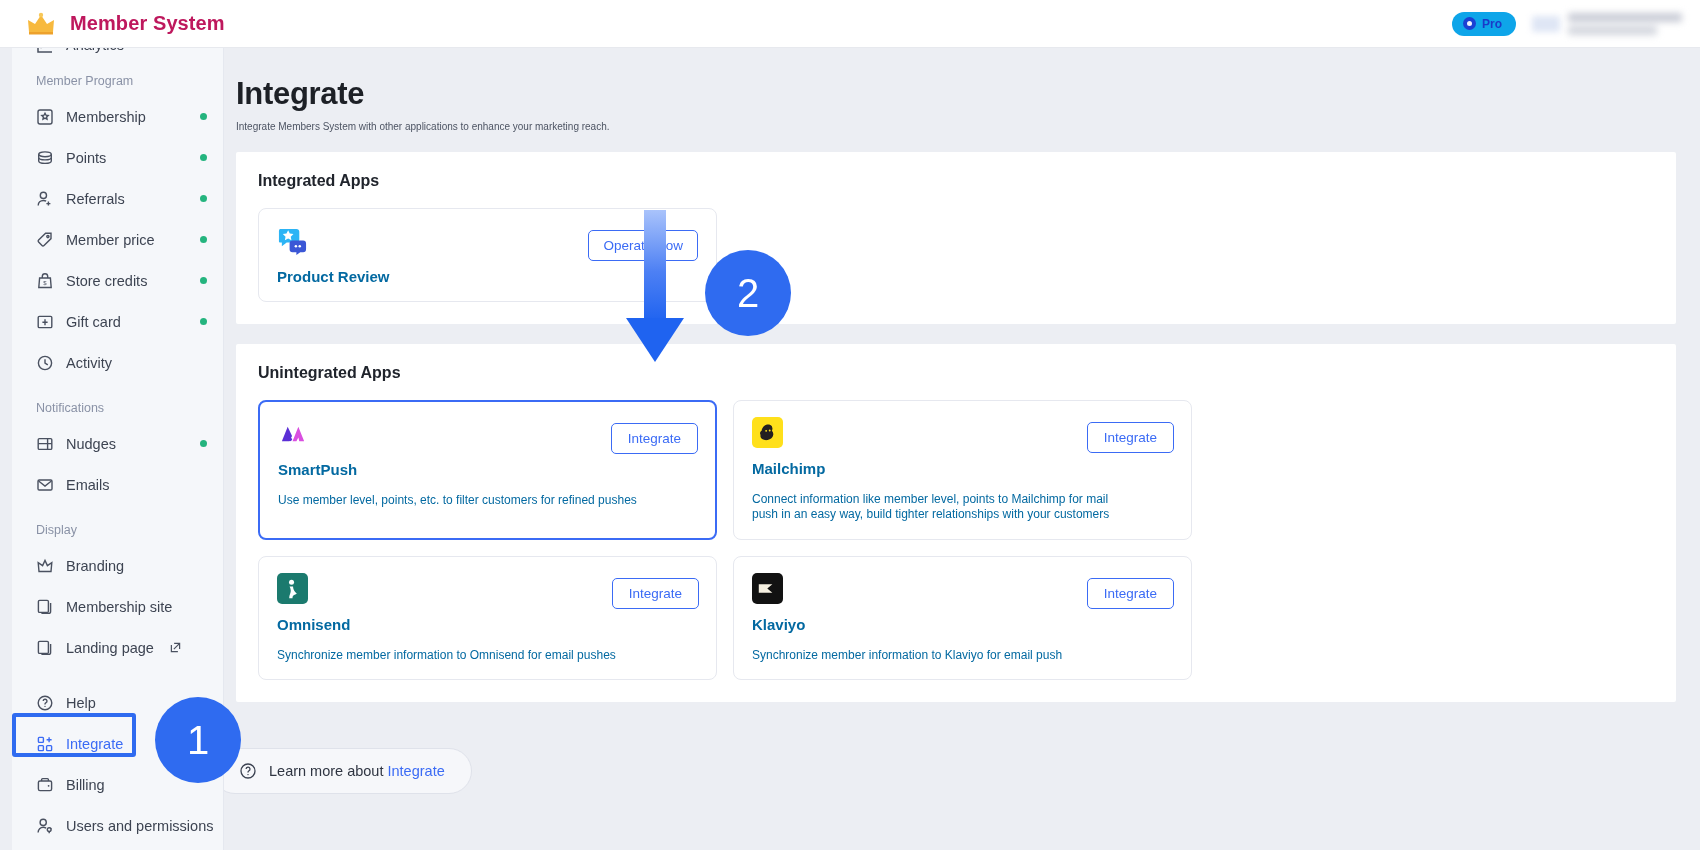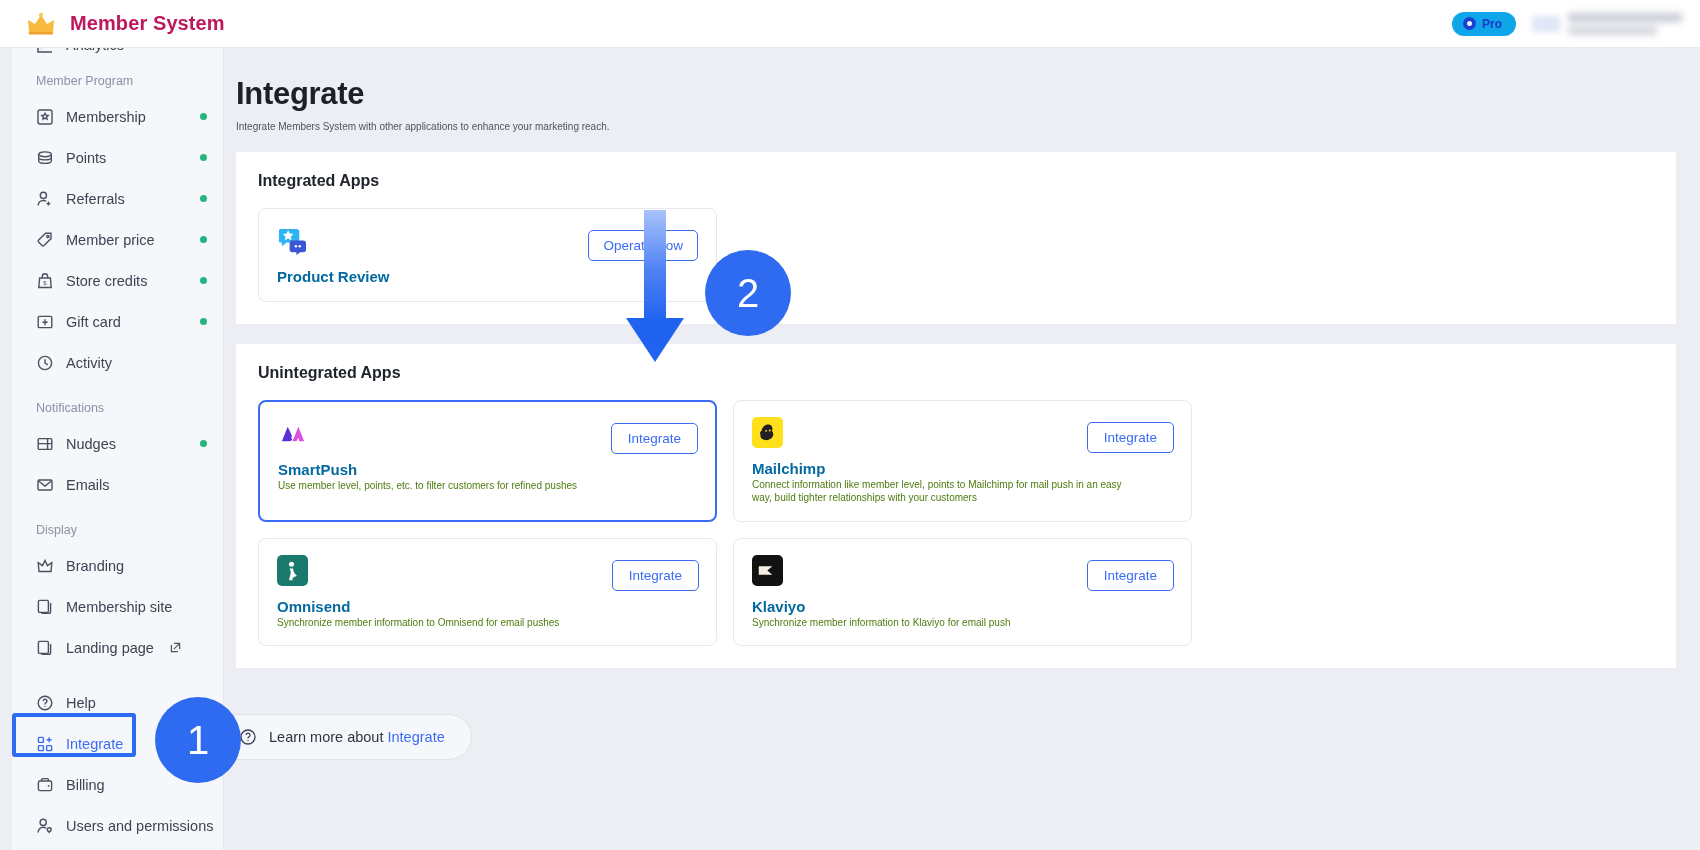--- a/index.html
+++ b/index.html
@@ -73,21 +73,21 @@
   .panel-title { font-size: 16px; font-weight: 600; color: #20242c; margin-bottom: 18px; }
   .card-grid { display: flex; flex-wrap: wrap; gap: 16px; }
   .app-card {
     width: 459px; min-height: 88px; border: 1px solid #e6e8ef; border-radius: 8px;
     padding: 16px 18px 16px 18px; position: relative; background: #fff;
   }
   .app-card.integrated { min-height: 88px; }
   .app-card.highlight { border: 2px solid #3b6bf5; }
   .app-logo { width: 31px; height: 31px; display: block; border-radius: 5px; }
   .app-name { font-size: 15px; font-weight: 700; color: #0369a1; margin-top: 12px; }
-  .app-desc { font-size: 10px; color: #4d7c0f; margin-top: 2px; line-height: 1.28; max-width: 385px; }
+  .app-desc { font-size: 12px; color: #0369a1; margin-top: 15px; line-height: 1.28; max-width: 385px; }
   .card-btn {
     position: absolute; right: 17px; top: 21px;
     border: 1px solid #3b6bf5; color: #3b6bf5; background: #fff;
     border-radius: 5px; padding: 7px 16px; font-size: 13.5px; cursor: pointer;
     font-family: "Liberation Sans", sans-serif; white-space: nowrap;
   }
   .card-btn.wide { padding: 7px 14px; right: 18px; }
 
   .learn-wrap { display: flex; margin-top: 46px; }
   .learn-pill {

